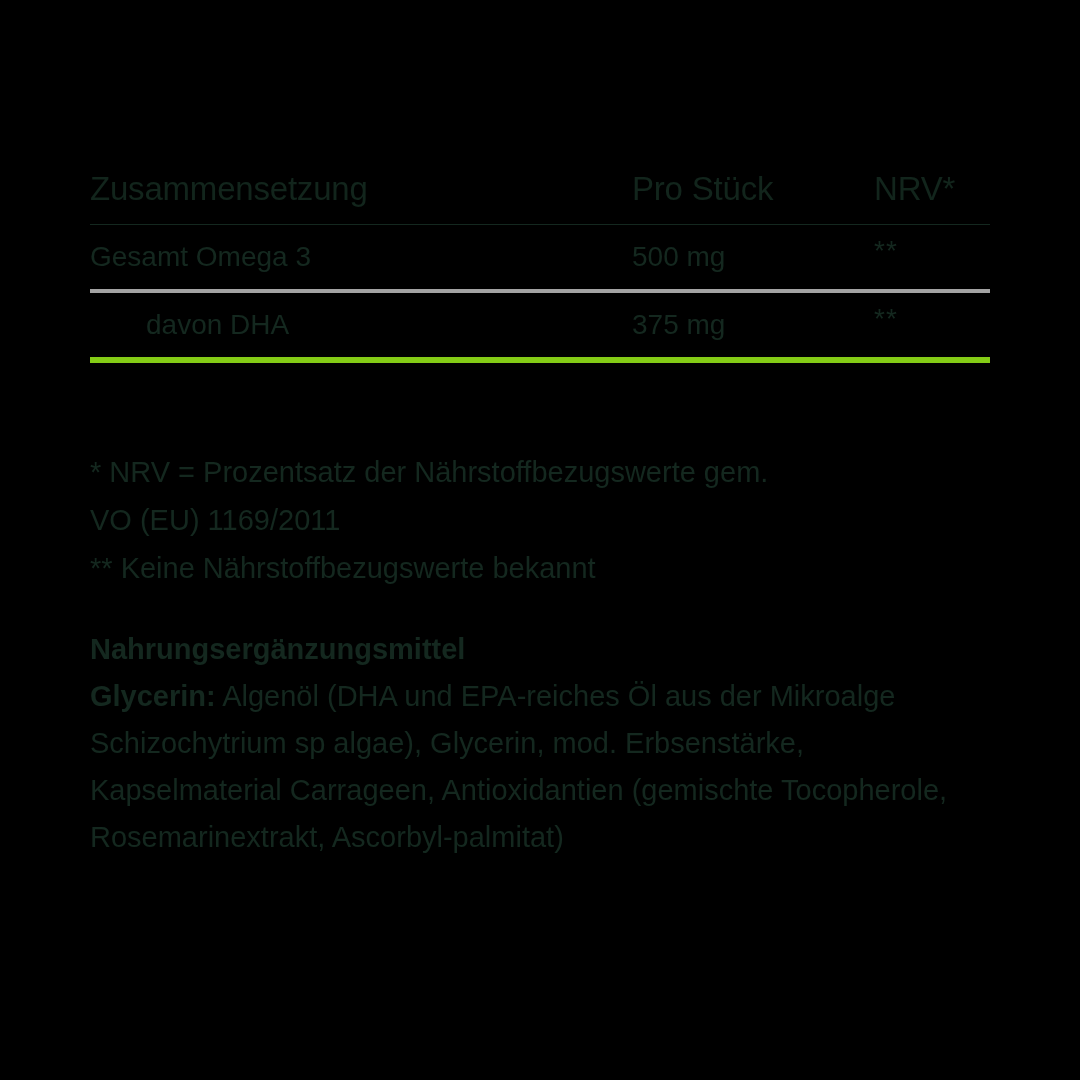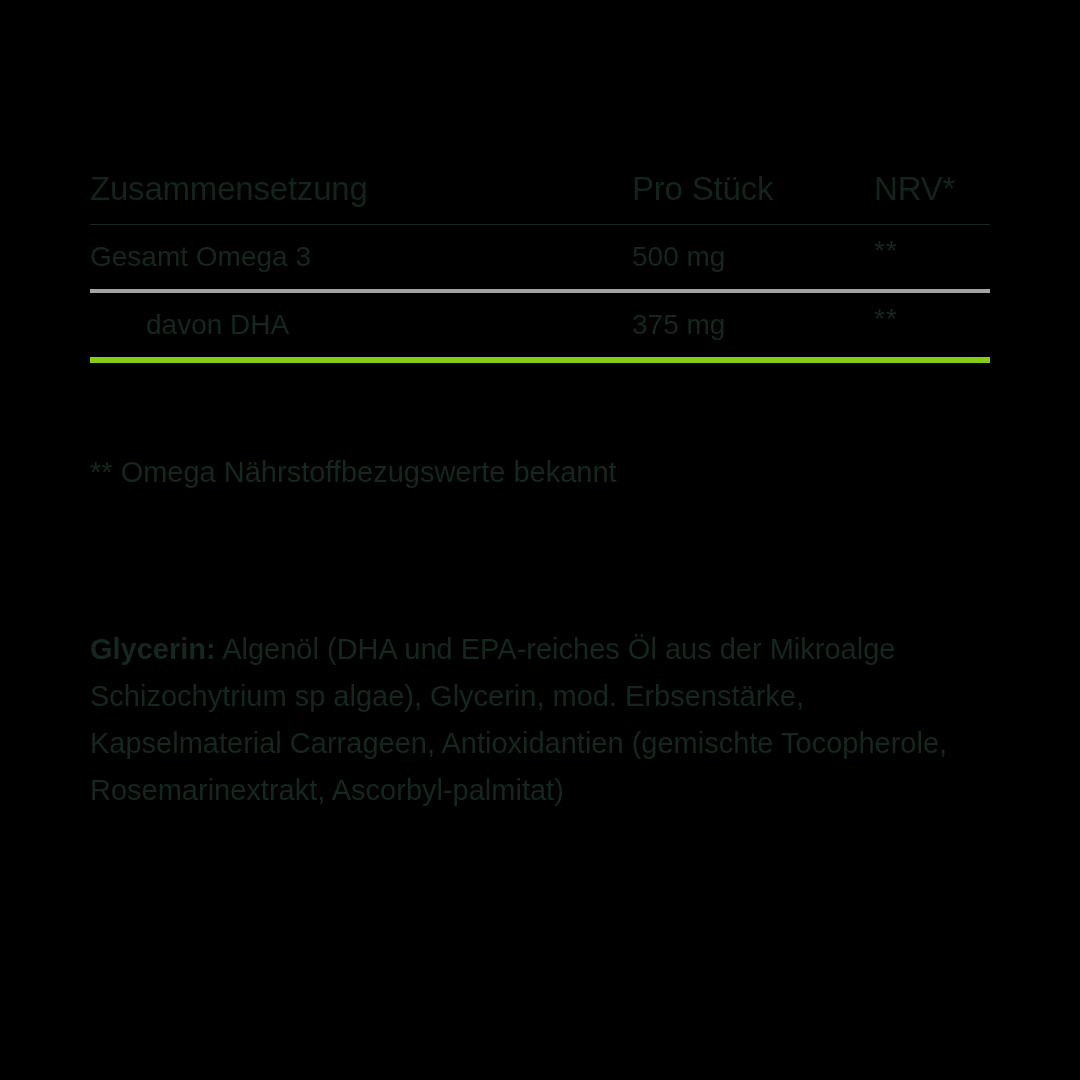--- a/index.html
+++ b/index.html
@@ -129,20 +129,23 @@
       </tr>
       <tr>
         <td class="indent">davon DHA</td>
         <td>375 mg</td>
         <td><span class="nrv-mark">**</span></td>
       </tr>
     </tbody>
   </table>
 
   <div class="footnotes">
-    <div>** Omega Nährstoffbezugswerte bekannt</div>
+    <div>* NRV = Prozentsatz der Nährstoffbezugswerte gem.
+VO (EU) 1169/2011</div>
+    <div>** Keine Nährstoffbezugswerte bekannt</div>
   </div>
 
   <div class="ingredients">
+    <span class="heading">Nahrungsergänzungsmittel</span>
     <p><span class="label">Glycerin:</span><span> Algenöl (DHA und EPA-reiches Öl aus der Mikroalge Schizochytrium sp algae), Glycerin, mod. Erbsenstärke, Kapselmaterial Carrageen, Antioxidantien (gemischte Tocopherole, Rosemarinextrakt, Ascorbyl-palmitat)</span></p>
   </div>
 
 </div>
 
 </body></html>

